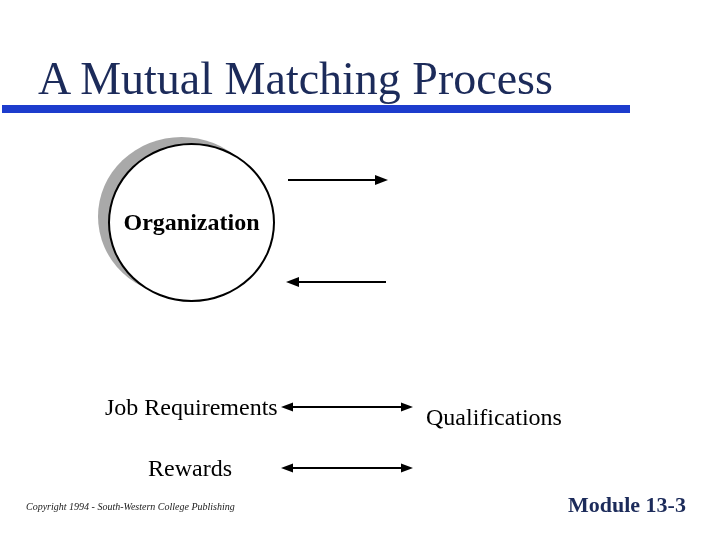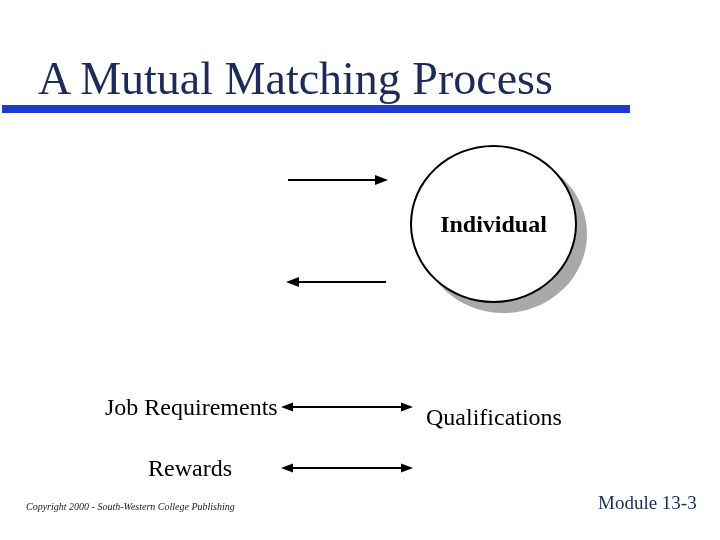--- a/index.html
+++ b/index.html
@@ -74,38 +74,39 @@
   .copyright {
     position: absolute;
     left: 26px; top: 501px;
     font-size: 10px;
     font-style: italic;
     color: #1a1a1a;
     white-space: nowrap;
   }
   .module {
     position: absolute;
-    left: 598px; top: 492px;
-    font-size: 19px;
+    left: 568px; top: 492px;
+    font-size: 22px;
     color: var(--title_navy, #1c2b5a);
     white-space: nowrap;
+    font-weight: bold;
   }
 </style>
 </head>
 <body style="--title_navy: #1c2b5a; --rule_blue: #1d3ccd; --shadow_gray: #a9a9a9; --body_black: #000000;">
 
 <div class="slide">
 
   <h1 class="title">A Mutual Matching Process</h1>
   <div class="rule"></div>
 
+  <div class="circle circle-left">
+    <span class="circle-label">Organization</span>
+  </div>
 
-  <div class="circle circle-right">
-    <span class="circle-label">Individual</span>
-  </div>
 
   <svg class="arrow arrow-top" width="100" height="14" viewBox="0 0 100 14">
     <line x1="0" y1="7" x2="90" y2="7" stroke="#000" stroke-width="2"></line>
     <polygon points="100,7 87,2 87,12" fill="#000"></polygon>
   </svg>
 
   <svg class="arrow arrow-bottom" width="100" height="14" viewBox="0 0 100 14">
     <line x1="10" y1="7" x2="100" y2="7" stroke="#000" stroke-width="2"></line>
     <polygon points="0,7 13,2 13,12" fill="#000"></polygon>
   </svg>
@@ -122,17 +123,17 @@
 
   <span class="pair-label lbl-qualif">Qualifications</span>
 
   <svg class="arrow dbl-arrow-2" width="132" height="14" viewBox="0 0 132 14">
     <line x1="9" y1="7" x2="123" y2="7" stroke="#000" stroke-width="1.8"></line>
     <polygon points="0,7 12,2.5 12,11.5" fill="#000"></polygon>
     <polygon points="132,7 120,2.5 120,11.5" fill="#000"></polygon>
   </svg>
 
 
-  <span class="copyright">Copyright 2000 - South-Western College Publishing</span>
+  <span class="copyright">Copyright 1994 - South-Western College Publishing</span>
 
   <span class="module">Module 13-3</span>
 
 </div>
 
 </body></html>

